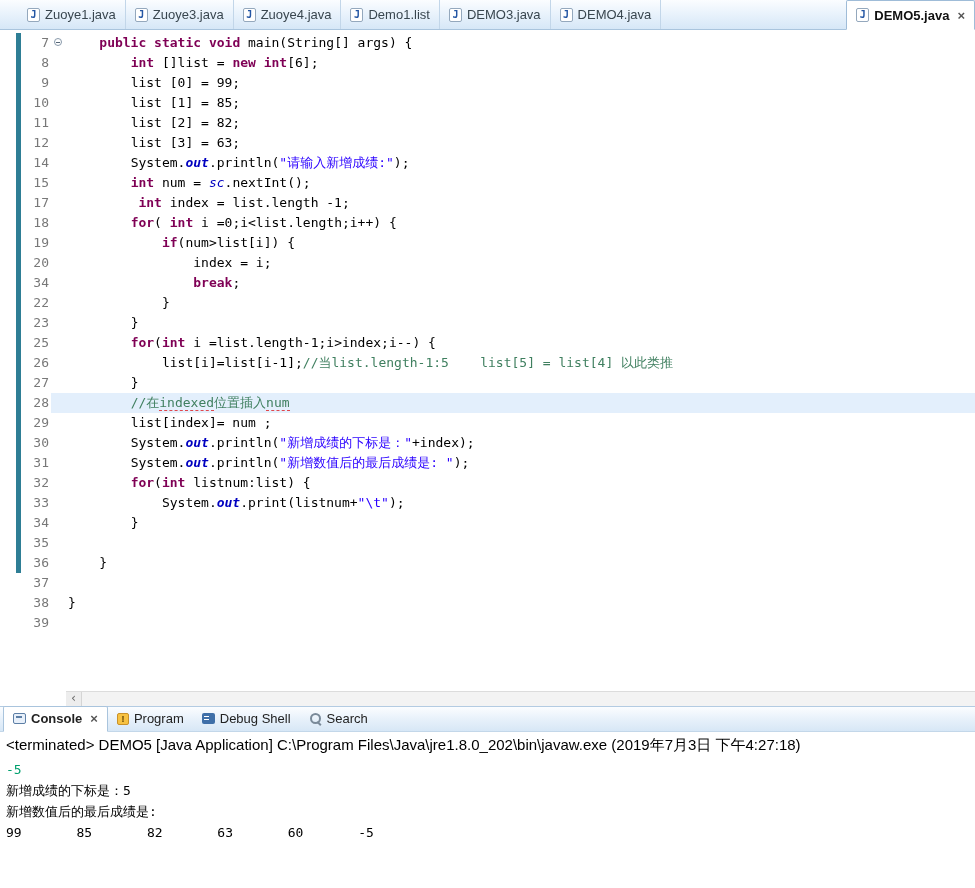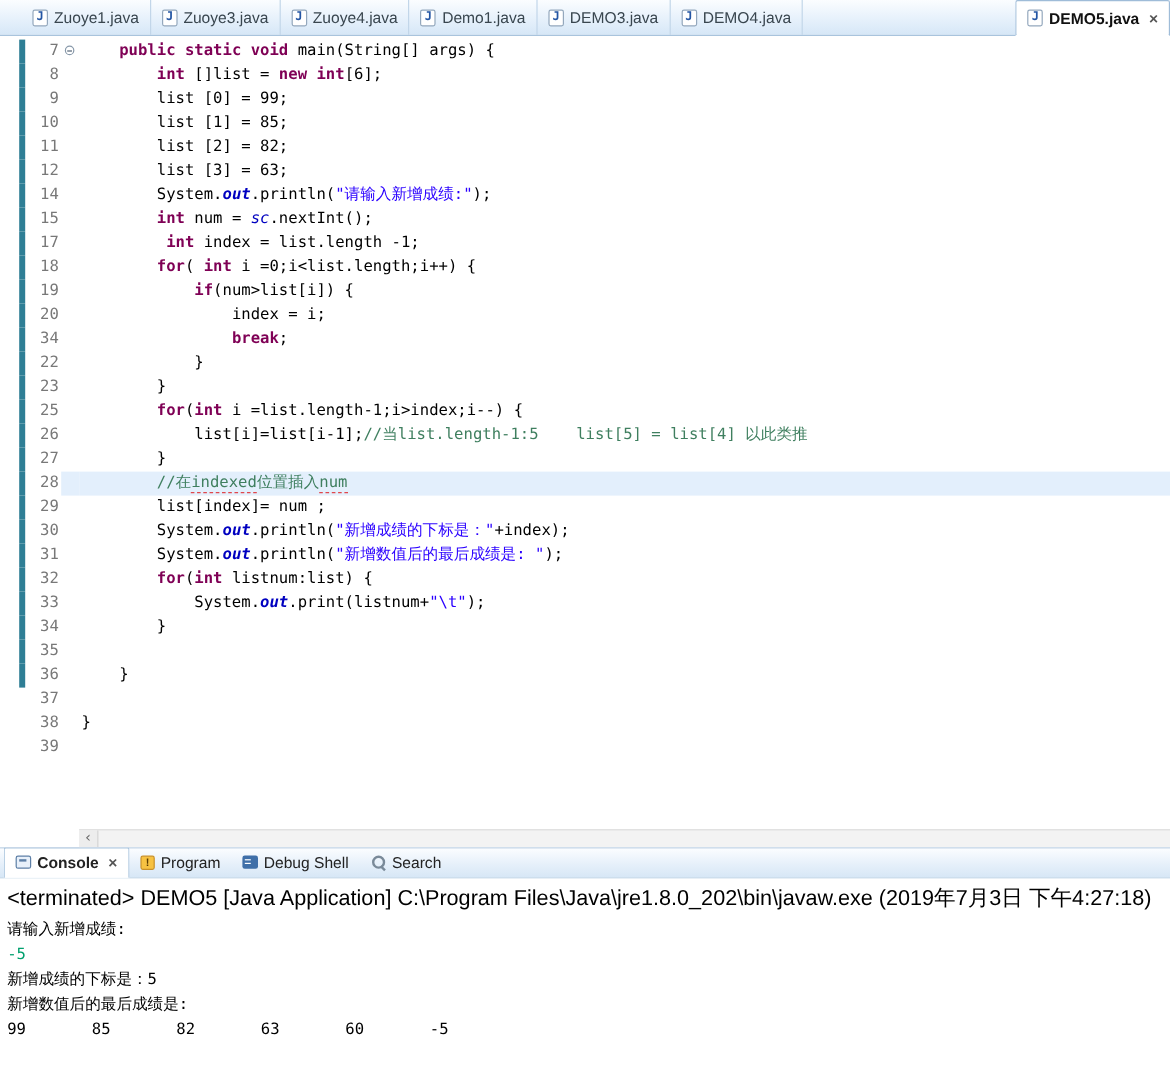--- a/index.html
+++ b/index.html
@@ -47,21 +47,21 @@
     background:#ededed;border-right:1px solid #d5d5d5;height:100%}
   .hs-track{flex:1;height:100%}
 
   
   .console{height:144px;background:#fff}
   .ctabbar{height:26px;background:linear-gradient(180deg,#fbfdff,#e6f0fa 55%,#d7e7f6);
     border-top:1px solid #b3cbe2;border-bottom:1px solid #c3d7e9;display:flex;align-items:flex-end;padding-left:3px}
   .ctab{display:flex;align-items:center;gap:5px;padding:4px 9px 5px;font-size:13px;color:#222;cursor:pointer;white-space:nowrap}
   .ctab.active{background:#fff;border:1px solid #a9c4dd;border-bottom-color:#fff;border-radius:2px 2px 0 0;
     margin-bottom:-1px;font-weight:bold}
-  .status{font-size:18px;color:#000;padding:4px 6px 2px;white-space:nowrap}
+  .status{font-size:15px;color:#000;padding:4px 6px 2px;white-space:nowrap}
   .coutput{font:13px/21px "DejaVu Sans Mono",monospace;padding:2px 6px;white-space:pre;
     tab-size:9;-moz-tab-size:9;color:#000}
   .cline.in{color:var(--stdin)}
 
   
   .cicon{display:inline-block;flex:none;position:relative}
   .console-icon{width:13px;height:11px;background:#e8f0fa;border:1px solid #5d7fa6;border-radius:2px}
   .console-icon::after{content:"";position:absolute;left:2px;top:2px;width:6px;height:2px;background:#5d7fa6}
   .problems-icon{width:12px;height:12px;background:#f7c242;border:1px solid #c9912a;border-radius:2px;
     color:#5b3c00;font:bold 9px/11px "Liberation Sans",sans-serif;text-align:center}
@@ -91,21 +91,21 @@
     <span class="tab-label">Zuoye3.java</span>
 
   </div>
       <div class="tab">
     <span class="jicon">J</span>
     <span class="tab-label">Zuoye4.java</span>
 
   </div>
       <div class="tab">
     <span class="jicon">J</span>
-    <span class="tab-label">Demo1.java</span>
+    <span class="tab-label">Demo1.list</span>
 
   </div>
       <div class="tab">
     <span class="jicon">J</span>
     <span class="tab-label">DEMO3.java</span>
 
   </div>
       <div class="tab">
     <span class="jicon">J</span>
     <span class="tab-label">DEMO4.java</span>
@@ -354,16 +354,16 @@
     <span class="ctab-label">Debug Shell</span>
 
   </div>
         <div class="ctab">
     <span class="cicon search-icon"></span>
     <span class="ctab-label">Search</span>
 
   </div>
       </div>
     <div class="status">&lt;terminated&gt; DEMO5 [Java Application] C:\Program Files\Java\jre1.8.0_202\bin\javaw.exe (2019年7月3日 下午4:27:18)</div>
-    <div class="coutput"><div class="cline out">请输入新增成绩:</div><div class="cline in">-5</div><div class="cline out">新增成绩的下标是：5</div><div class="cline out">新增数值后的最后成绩是: </div><div class="cline out">99	85	82	63	60	-5</div></div>
+    <div class="coutput"><div class="cline in">-5</div><div class="cline out">新增成绩的下标是：5</div><div class="cline out">新增数值后的最后成绩是: </div><div class="cline out">99	85	82	63	60	-5</div></div>
   </div>
 
 </div>
 
 </body></html>

